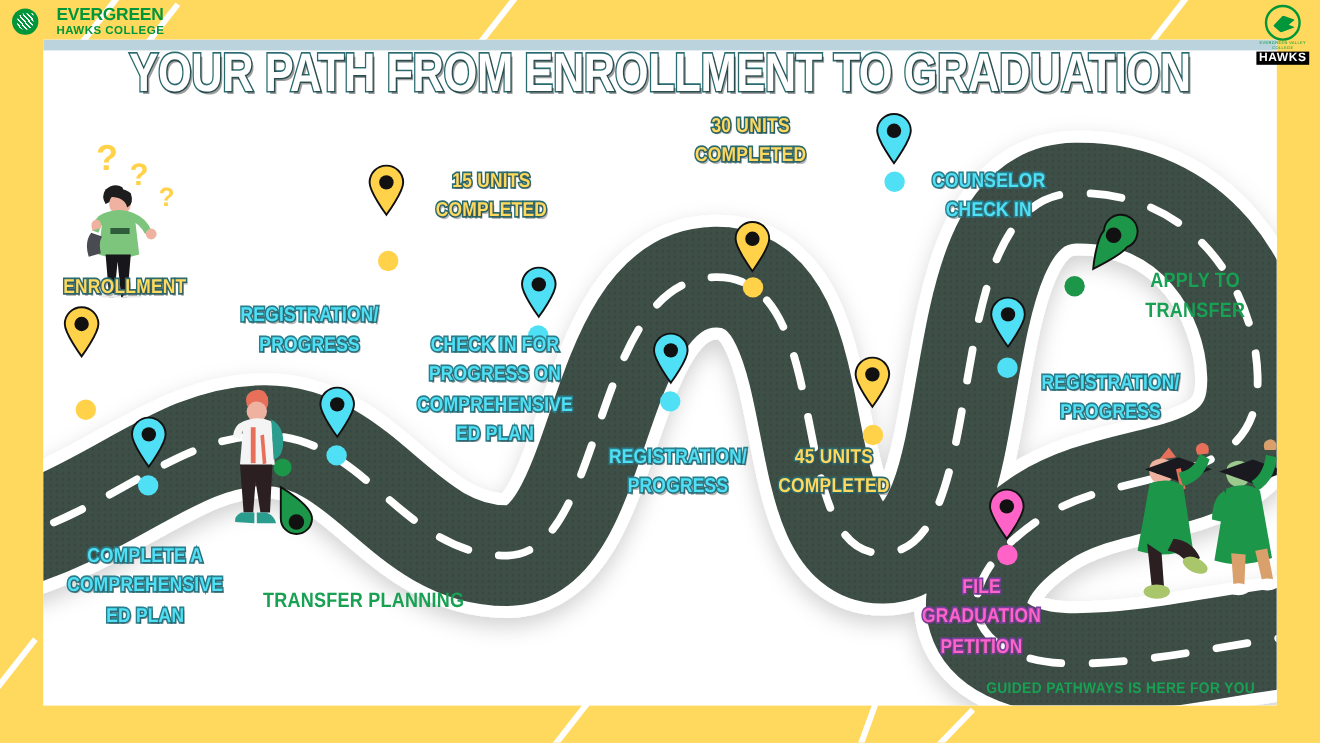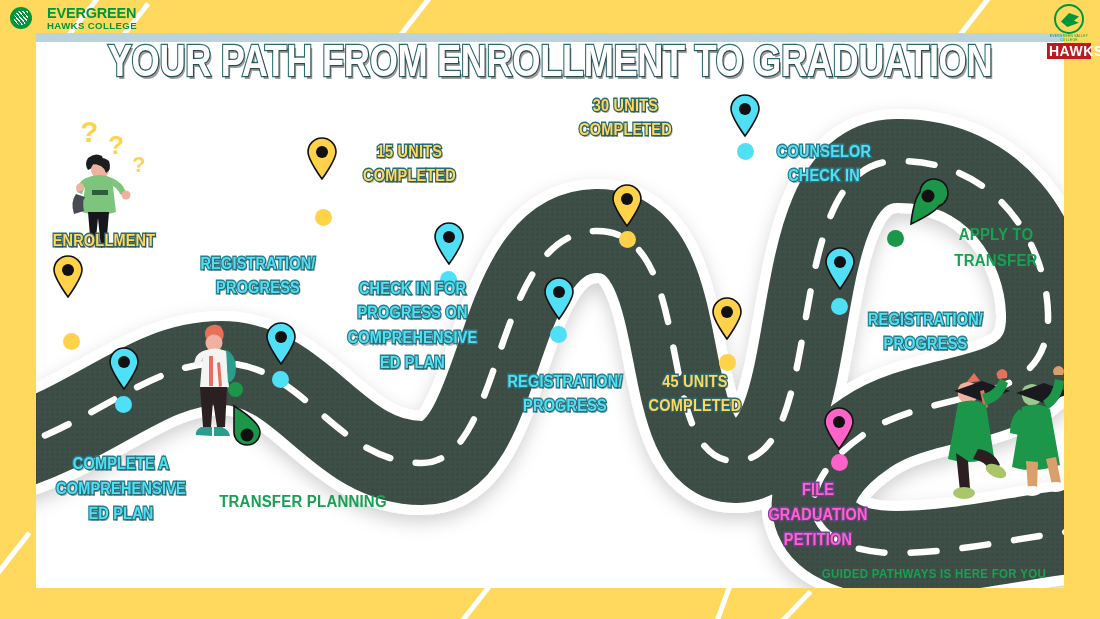--- a/index.html
+++ b/index.html
@@ -41,21 +41,21 @@
   }
   #logo .words { line-height:1.0; }
   #logo .l1 { font-size:14.5px; font-weight:bold; color:#009639; letter-spacing:-0.2px; font-family:"Liberation Sans",sans-serif;}
   #logo .l2 { font-size:9.6px; font-weight:bold; color:#009639; letter-spacing:0.4px; font-family:"Liberation Sans",sans-serif;}
 
   
   #hawks { position:absolute; right:9px; top:4px; width:44px; height:46px; z-index:30; }
   #hawks .circ { width:30px; height:30px; border-radius:50%; border:2px solid #009639; margin:0 auto; position:relative; background:#FFD95E;}
   #hawks .circ::after{ content:""; position:absolute; left:5px; top:7px; width:18px;height:14px; background:#009639;
      clip-path: polygon(0% 60%, 45% 0%, 100% 25%, 72% 55%, 100% 70%, 35% 100%);}
-  #hawks .hawkword { margin-top:1px; background:#b91c1c; color:#fff; font-size:14px; font-weight:bold;
+  #hawks .hawkword { margin-top:1px; background:#000000; color:#fff; font-size:10px; font-weight:bold;
      text-align:center; letter-spacing:0.5px; padding:0 2px; font-family:"Liberation Sans",sans-serif;}
   #hawks .tiny { text-align:center;font-size:3.3px;color:#009639;letter-spacing:.3px;}
 
   
   #title {
     position:absolute; left:0; right:0; top:40px; text-align:center;
     font-family:"Liberation Sans", sans-serif;
     font-size:37px; font-weight:bold;
     letter-spacing:-0.4px;
     color:#ffffff;

